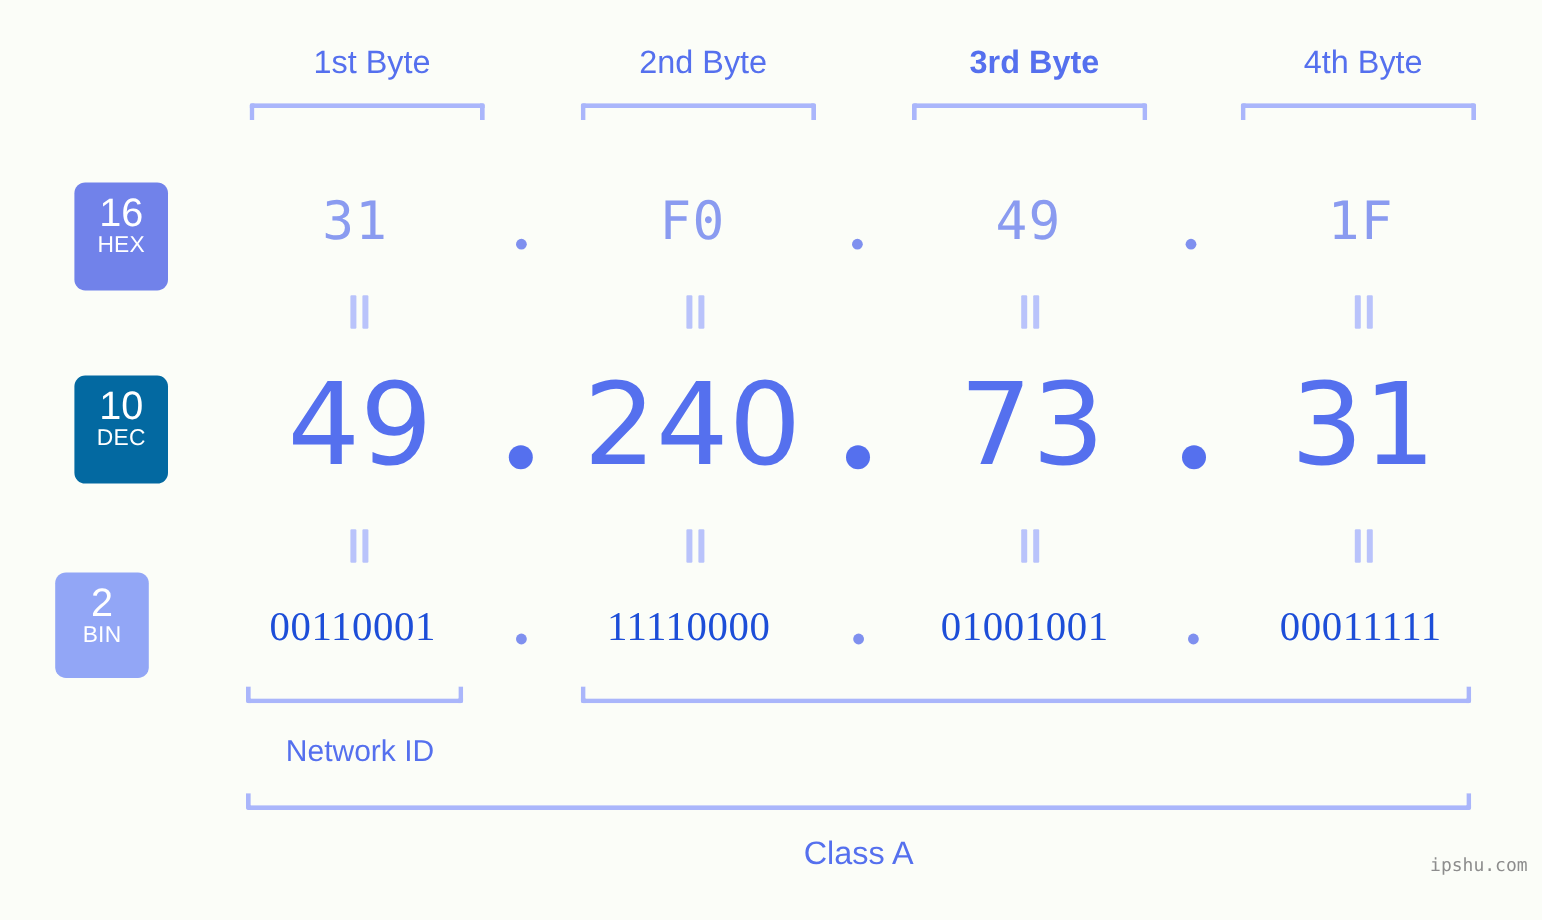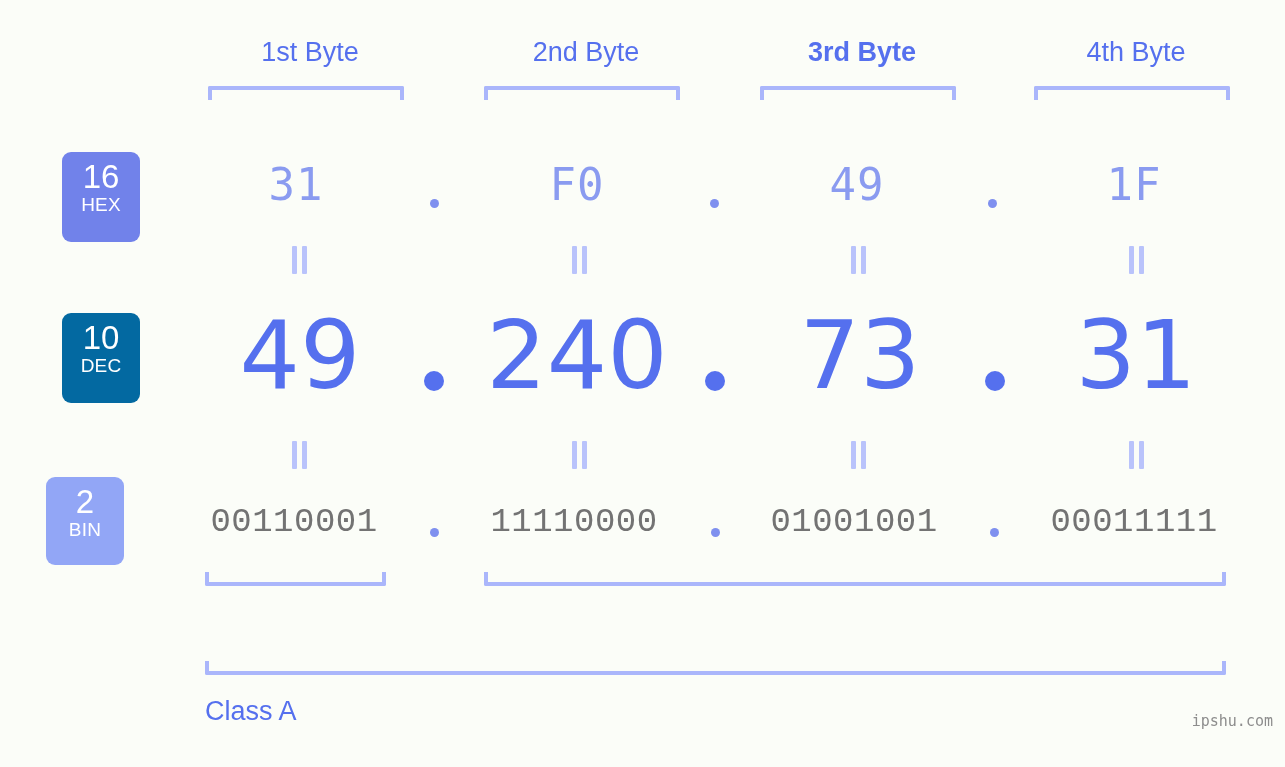--- a/index.html
+++ b/index.html
@@ -109,22 +109,22 @@
     color: #5570ee;
     font-family: "DejaVu Sans", sans-serif;
     letter-spacing: 0px;
   }
 
   .row-bin .cell {
     top: 495px;
     height: 55px;
     line-height: 55px;
     font-size: 34px;
-    color: #737373;
-    font-family: Liberation Mono, monospace;
+    color: #1d4ed8;
+    font-family: Liberation Serif, serif;
     letter-spacing: 0.5px;
   }
 
   
   .dot {
     position: absolute;
     border-radius: 50%;
     background: #5570ee;
   }
   .dot-hex { width: 9px; height: 9px; top: 199px; background: #7f90ef; }
@@ -161,20 +161,21 @@
     color: #5570ee;
     white-space: nowrap;
   }
 
   
   .class-label {
     position: absolute;
     top: 696px;
     left: 0;
     width: 1425px;
+    text-align: center;
     font-size: 27px;
     color: #5570ee;
     white-space: nowrap;
   }
 
   
   .watermark {
     position: absolute;
     right: 12px;
     top: 712px;
@@ -247,19 +248,20 @@
     <div class="cell" style="left:474px;width:200px;">11110000</div>
     <div class="dot dot-bin" style="left:711px;"></div>
     <div class="cell" style="left:754px;width:200px;">01001001</div>
     <div class="dot dot-bin" style="left:990px;"></div>
     <div class="cell" style="left:1034px;width:200px;">00011111</div>
   </div>
 
   <div class="bracket-bottom" style="left:205px;top:572px;width:181px;"></div>
   <div class="bracket-bottom" style="left:484px;top:572px;width:742px;"></div>
 
+  <div class="id-label" style="left:205px;width:190px;">Network ID</div>
 
   <div class="bracket-bottom" style="left:205px;top:661px;width:1021px;"></div>
   <div class="class-label" style="left:205px;width:1021px;">Class A</div>
 
   <div class="watermark">ipshu.com</div>
 
 </div>
 
 </body></html>

